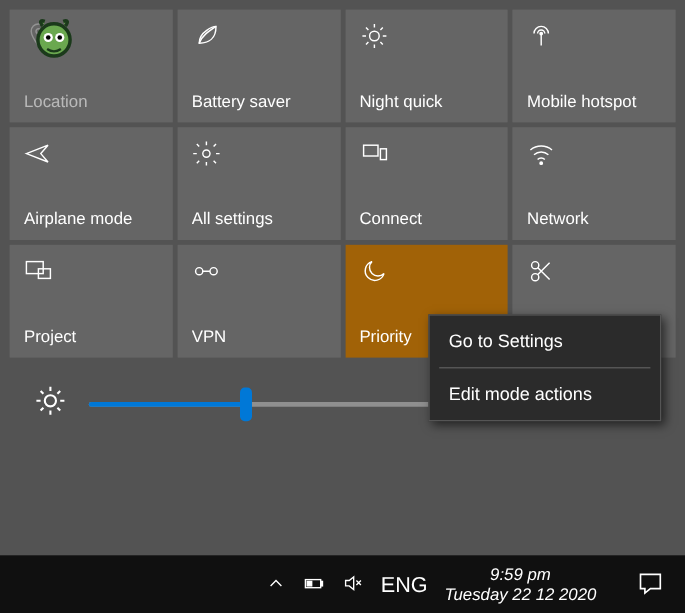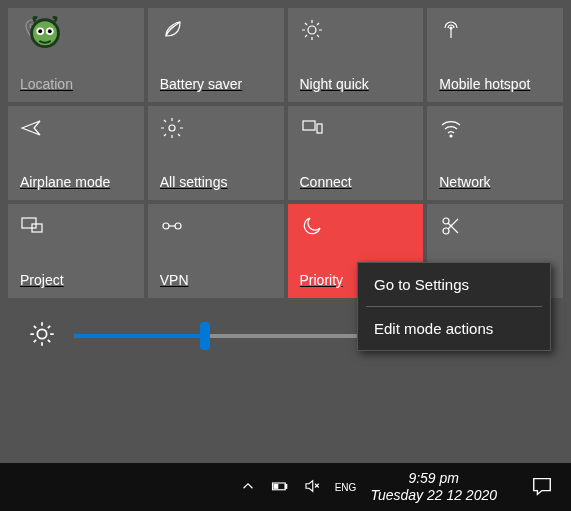--- a/index.html
+++ b/index.html
@@ -2,34 +2,33 @@
 <html><head>
   <meta charset="utf-8">
   <style>
     * { margin: 0; padding: 0; box-sizing: border-box; font-family: "Segoe UI", Arial, sans-serif; }
     body { width: 571px; height: 511px; background: #000; overflow: hidden; position: relative; }
     
     .action-center {
       position: absolute; top: 0; left: 0; right: 0; bottom: 48px;
       background: rgba(90,90,90,0.92);
       padding: 8px;
-      text-decoration: underline;
     }
     
     .tiles { display: grid; grid-template-columns: repeat(4,1fr); gap: 4px; }
     
     .tile {
       height: 94px; padding: 10px 12px;
       background: rgba(120,120,120,0.5);
       color: #fff; font-size: 14px;
       display: flex; flex-direction: column; justify-content: space-between;
       cursor: pointer; position: relative;
     }
     .tile.dim { color: rgba(255,255,255,0.55); }
-    .tile.active { background: #ef4444; }
+    .tile.active { background: #a16207; }
     .tile .icon { height: 24px; }
     .tile .icon svg { width: 24px; height: 24px; fill: none; stroke: currentColor; stroke-width: 1.2; }
     .tile.dim .icon svg { opacity: .55; }
     .tile .lbl { font-weight: 400; white-space: nowrap; overflow: hidden; }
     
     .slider-row {
       display: flex; align-items: center; gap: 18px;
       padding: 22px 20px 10px 20px;
     }
     .slider-row svg { width: 28px; height: 28px; stroke: #fff; fill: none; stroke-width: 1.5; }
@@ -66,21 +65,21 @@
       position: absolute; bottom: 0; left: 0; right: 0; height: 48px;
       background: #101010; color: #fff;
       display: flex; align-items: center; justify-content: flex-end;
       padding: 0 10px; font-size: 14px;
     }
     .tray { display: flex; align-items: center; gap: 14px; }
     .tray svg { width: 18px; height: 18px; stroke: #fff; fill: none; stroke-width: 1.5; }
     .clock { text-align: center; line-height: 1.25; font-size: 14px; font-style: italic; }
     .notif-btn { margin-left: 12px; padding: 0 8px; }
     .notif-btn svg { width: 22px; height: 22px; }
-    .lang { font-size: 10px; }
+    .lang { font-size: 18px; }
     .chev { cursor: pointer; }
   </style>
 </head>
 <body>
 
 <div class="watermark">
   <svg viewBox="0 0 48 48">
     <circle cx="24" cy="20" r="14" fill="#6aa84f" stroke="#1b3a1b" stroke-width="3"></circle>
     <circle cx="19" cy="18" r="4" fill="#fff"></circle>
       <circle cx="29" cy="18" r="4" fill="#fff"></circle>

